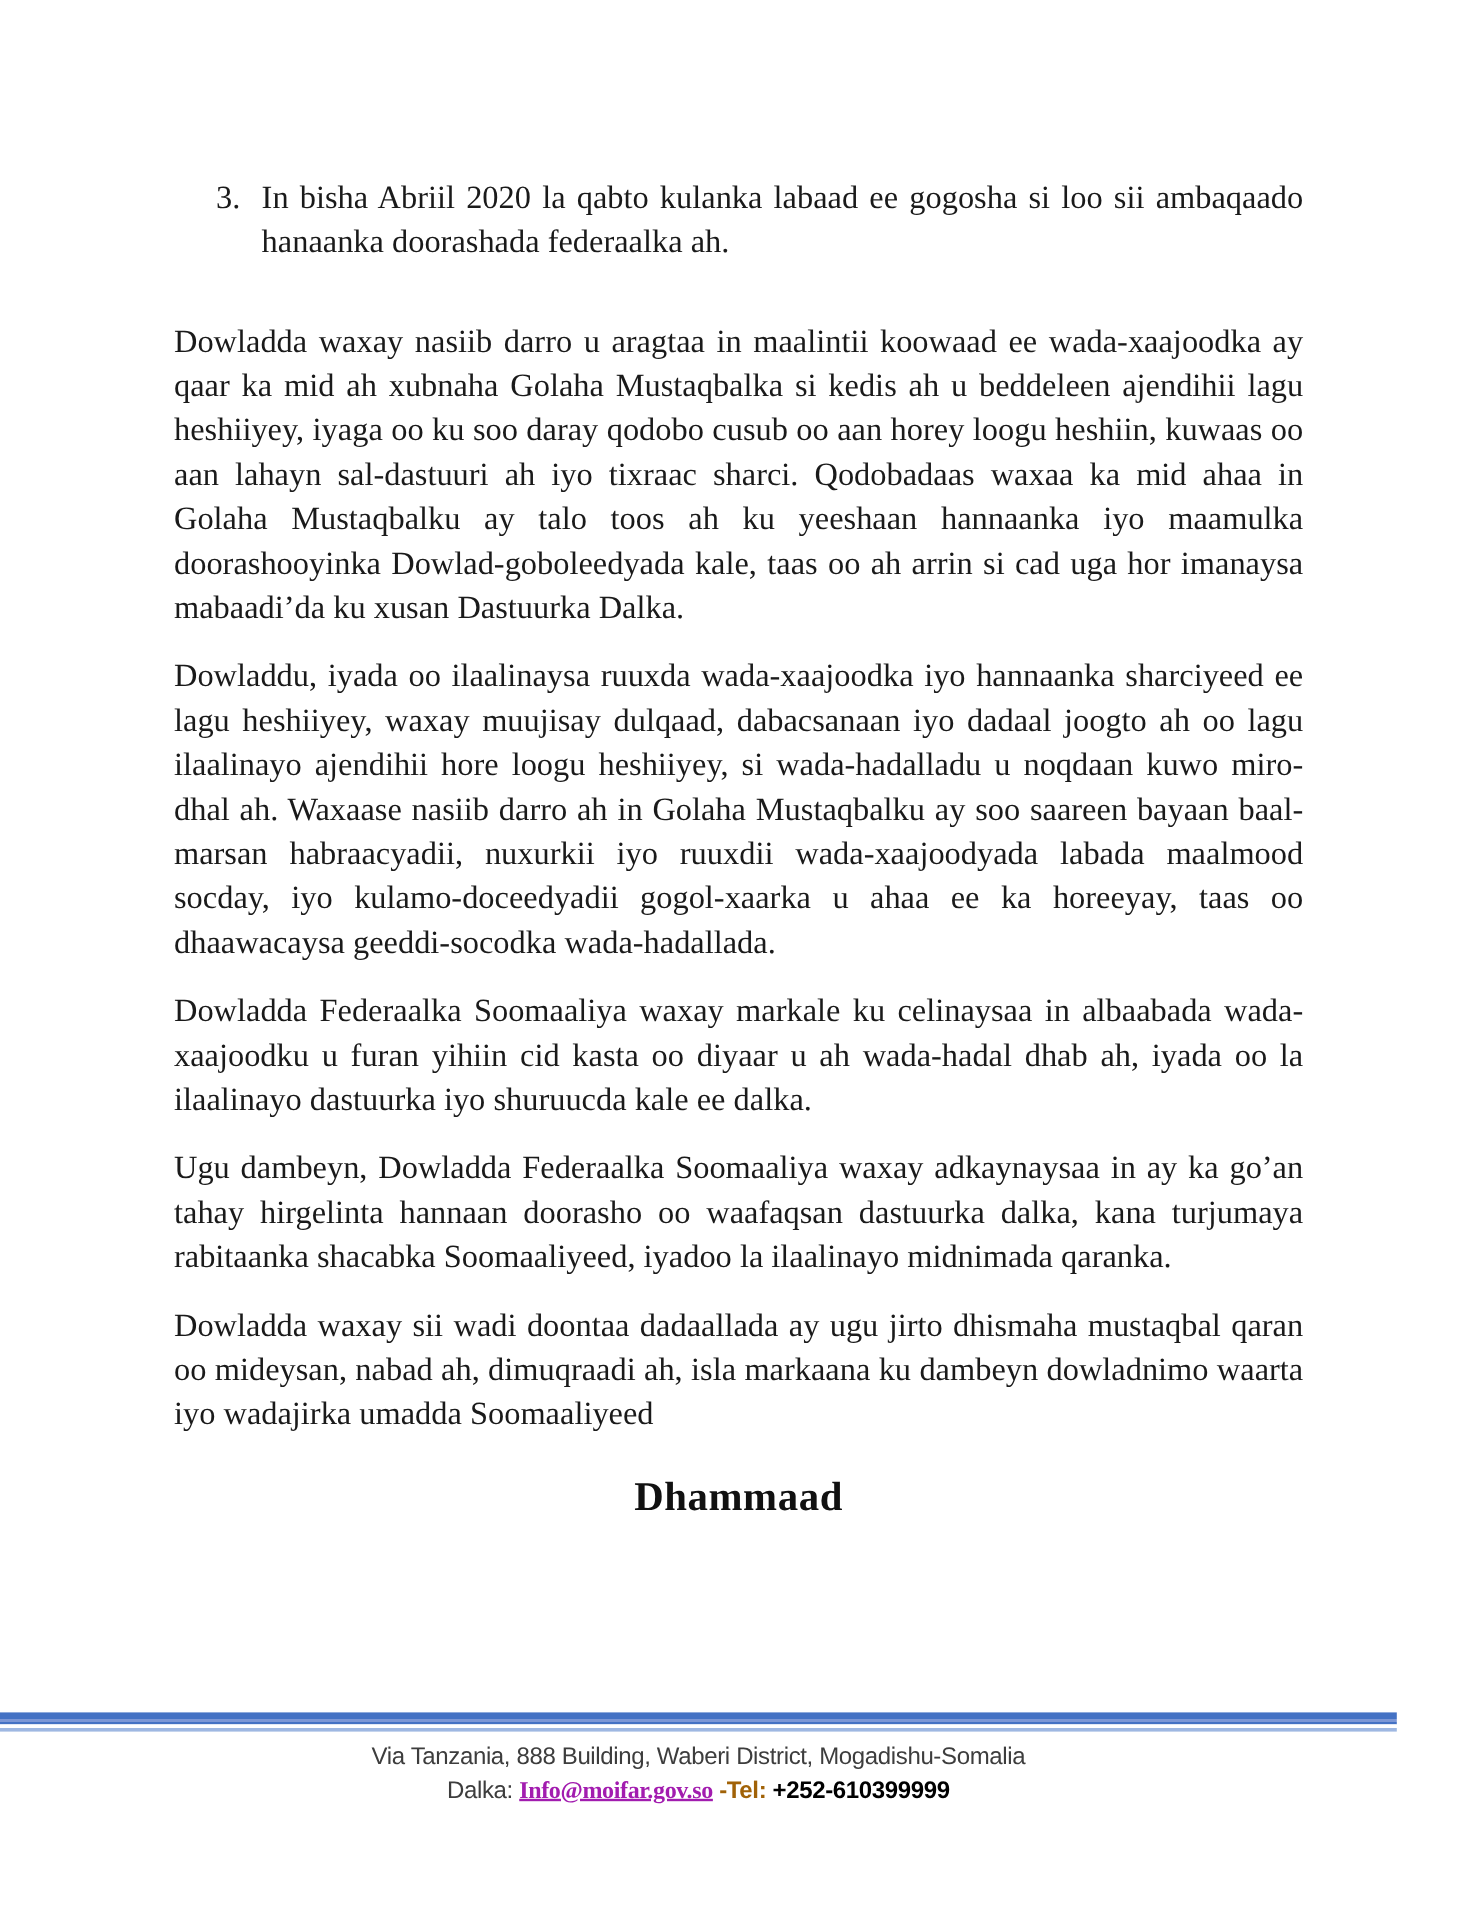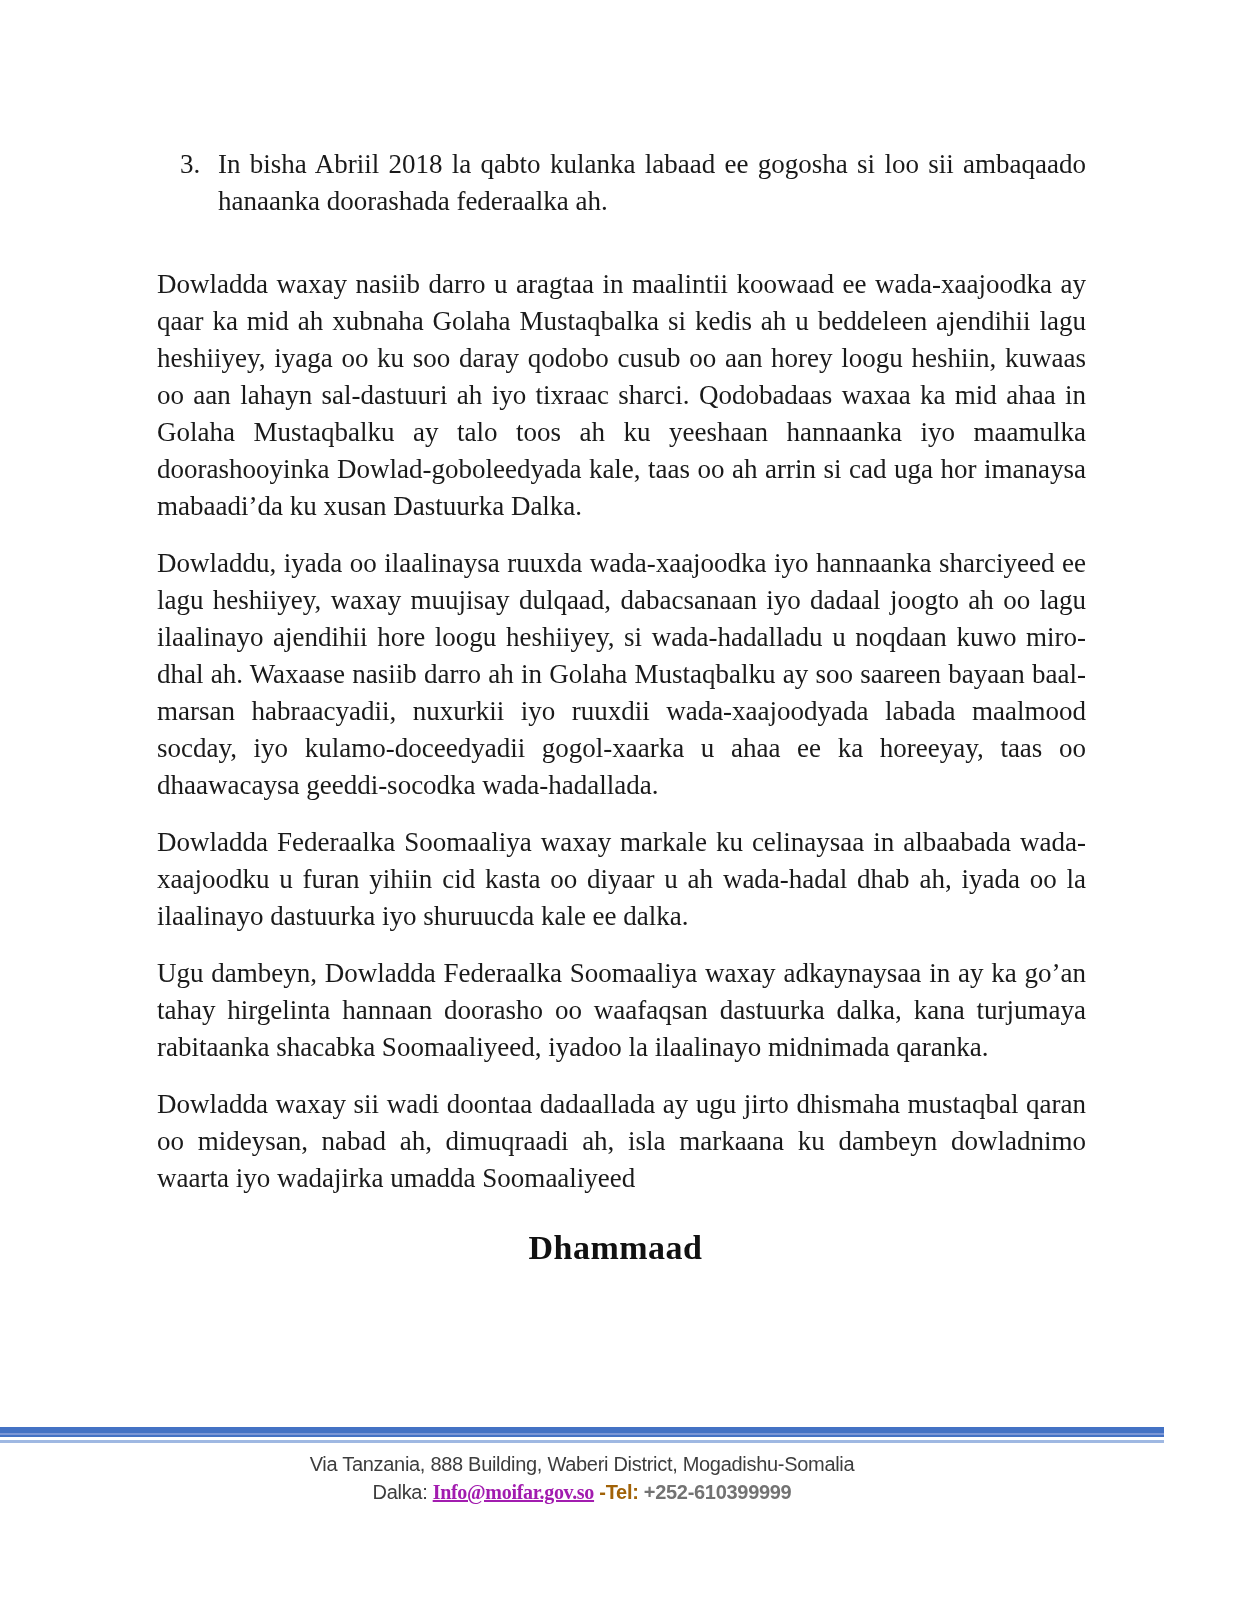--- a/index.html
+++ b/index.html
@@ -21,21 +21,21 @@
   .list-item {
     margin-top: 146px;
     padding-left: 35px;
     display: flex;
     font-size: 27px;
     line-height: 37px;
   }
   .list-item .num { flex: 0 0 38px; }
   .list-item .li-text { flex: 1; text-align: justify; }
   p.body-para {
-    margin: 20px 0 0 12px;
+    margin: 20px 0 0 0;
     font-size: 27px;
     line-height: 37px;
     text-align: justify;
     color: #1a1a1a;
   }
   p.body-para.first { margin-top: 46px; }
   .closing {
     margin-top: 32px;
     text-align: center;
     font-weight: bold;
@@ -74,32 +74,32 @@
     color: #3d3d3d;
     letter-spacing: -0.3px;
   }
   .contact .email {
     font-family: "Liberation Serif", serif;
     font-weight: bold;
     color: #a21caf;
     text-decoration: underline;
   }
   .contact .tel { color: #a16207; font-weight: bold; }
-  .contact .phone { color: #737373; font-weight: bold; margin-top: 23px; }
+  .contact .phone { color: #000000; font-weight: bold; margin-top: 23px; }
 </style>
 </head>
 <body>
 
 <div class="page">
 
   <div class="content">
 
     <div class="list-item">
       <span class="num">3.</span>
-      <span class="li-text">In bisha Abriil 2018 la qabto kulanka labaad ee gogosha si loo sii ambaqaado hanaanka doorashada federaalka ah.</span>
+      <span class="li-text">In bisha Abriil 2020 la qabto kulanka labaad ee gogosha si loo sii ambaqaado hanaanka doorashada federaalka ah.</span>
     </div>
 
     <p class="body-para first">Dowladda waxay nasiib darro u aragtaa in maalintii koowaad ee wada-xaajoodka ay qaar ka mid ah xubnaha Golaha Mustaqbalka si kedis ah u beddeleen ajendihii lagu heshiiyey, iyaga oo ku soo daray qodobo cusub oo aan horey loogu heshiin, kuwaas oo aan lahayn sal-dastuuri ah iyo tixraac sharci. Qodobadaas waxaa ka mid ahaa in Golaha Mustaqbalku ay talo toos ah ku yeeshaan hannaanka iyo maamulka doorashooyinka Dowlad-goboleedyada kale, taas oo ah arrin si cad uga hor imanaysa mabaadi’da ku xusan Dastuurka Dalka.</p>
     <p class="body-para">Dowladdu, iyada oo ilaalinaysa ruuxda wada-xaajoodka iyo hannaanka sharciyeed ee lagu heshiiyey, waxay muujisay dulqaad, dabacsanaan iyo dadaal joogto ah oo lagu ilaalinayo ajendihii hore loogu heshiiyey, si wada-hadalladu u noqdaan kuwo miro-dhal ah. Waxaase nasiib darro ah in Golaha Mustaqbalku ay soo saareen bayaan baal-marsan habraacyadii, nuxurkii iyo ruuxdii wada-xaajoodyada labada maalmood socday, iyo kulamo-doceedyadii gogol-xaarka u ahaa ee ka horeeyay, taas oo dhaawacaysa geeddi-socodka wada-hadallada.</p>
     <p class="body-para">Dowladda Federaalka Soomaaliya waxay markale ku celinaysaa in albaabada wada-xaajoodku u furan yihiin cid kasta oo diyaar u ah wada-hadal dhab ah, iyada oo la ilaalinayo dastuurka iyo shuruucda kale ee dalka.</p>
     <p class="body-para">Ugu dambeyn, Dowladda Federaalka Soomaaliya waxay adkaynaysaa in ay ka go’an tahay hirgelinta hannaan doorasho oo waafaqsan dastuurka dalka, kana turjumaya rabitaanka shacabka Soomaaliyeed, iyadoo la ilaalinayo midnimada qaranka.</p>
     <p class="body-para">Dowladda waxay sii wadi doontaa dadaallada ay ugu jirto dhismaha mustaqbal qaran oo mideysan, nabad ah, dimuqraadi ah, isla markaana ku dambeyn dowladnimo waarta iyo wadajirka umadda Soomaaliyeed</p>
 
     <div class="closing">Dhammaad</div>
 

